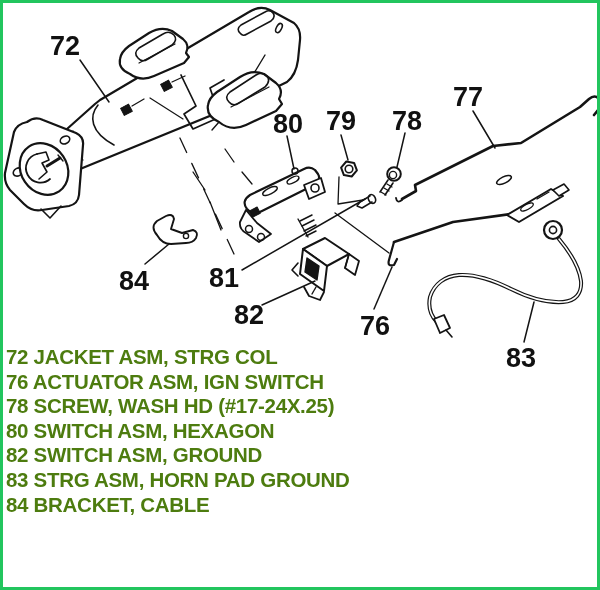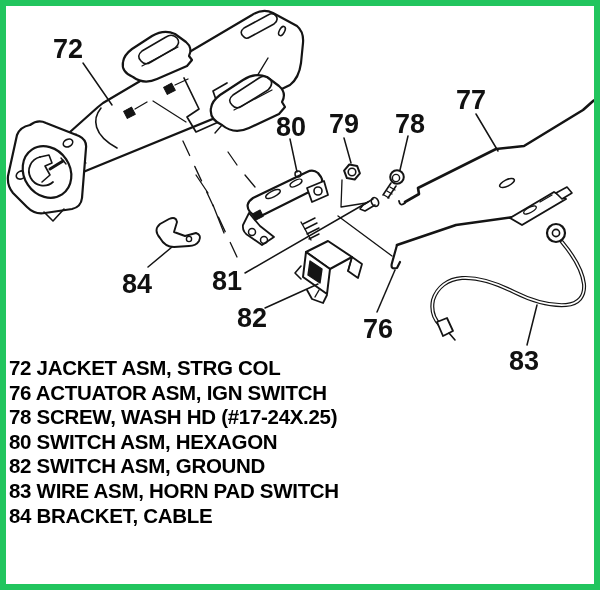--- a/index.html
+++ b/index.html
@@ -1,33 +1,33 @@
 <!DOCTYPE html>
 <html><head>
 <meta charset="utf-8">
 <style>
   html,body{margin:0;padding:0;background:#fff;}
   #screen{
     position:relative;width:600px;height:590px;background:#ffffff;
-    box-sizing:border-box;border:6px solid #22c55e;overflow:hidden;
+    box-sizing:border-box;border:3px solid #22c55e;overflow:hidden;
     font-family:"Liberation Sans","DejaVu Sans",sans-serif;
     padding-left:44px;
   }
   #diagram{position:absolute;left:0;top:0;}
   #diagram path,#diagram line,#diagram polyline,#diagram circle,#diagram ellipse,#diagram polygon{
     vector-effect:non-scaling-stroke;
   }
   .callout{
     font-family:"Liberation Sans","DejaVu Sans",sans-serif;
     font-weight:bold;font-size:27px;fill:#111;
   }
   #parts-list{
-    position:absolute;left:3px;top:350px;width:380px;
+    position:absolute;left:3px;top:342px;width:380px;
     font-weight:bold;font-size:20.5px;line-height:24.6px;
-    color:#000000;letter-spacing:-0.3px;white-space:nowrap;
+    color:#4d7c0f;letter-spacing:-0.3px;white-space:nowrap;
   }
 </style>
 </head>
 <body>
 
 <div id="screen">
 
   <svg id="diagram" width="600" height="382" viewBox="0 0 600 382" fill="none" stroke="#141414" stroke-width="2.2" stroke-linecap="round" stroke-linejoin="round">
 
     <g>
@@ -195,17 +195,17 @@
       <text class="callout" x="518" y="364">83</text>
     </g>
   </svg>
 
   <div id="parts-list">
     <div class="plrow"><span>72</span> <span>JACKET ASM, STRG COL</span></div>
     <div class="plrow"><span>76</span> <span>ACTUATOR ASM, IGN SWITCH</span></div>
     <div class="plrow"><span>78</span> <span>SCREW, WASH HD (#17-24X.25)</span></div>
     <div class="plrow"><span>80</span> <span>SWITCH ASM, HEXAGON</span></div>
     <div class="plrow"><span>82</span> <span>SWITCH ASM, GROUND</span></div>
-    <div class="plrow"><span>83</span> <span>WIRE ASM, HORN PAD SWITCH</span></div>
+    <div class="plrow"><span>83</span> <span>STRG ASM, HORN PAD GROUND</span></div>
     <div class="plrow"><span>84</span> <span>BRACKET, CABLE</span></div>
   </div>
 
 </div>
 
 </body></html>

